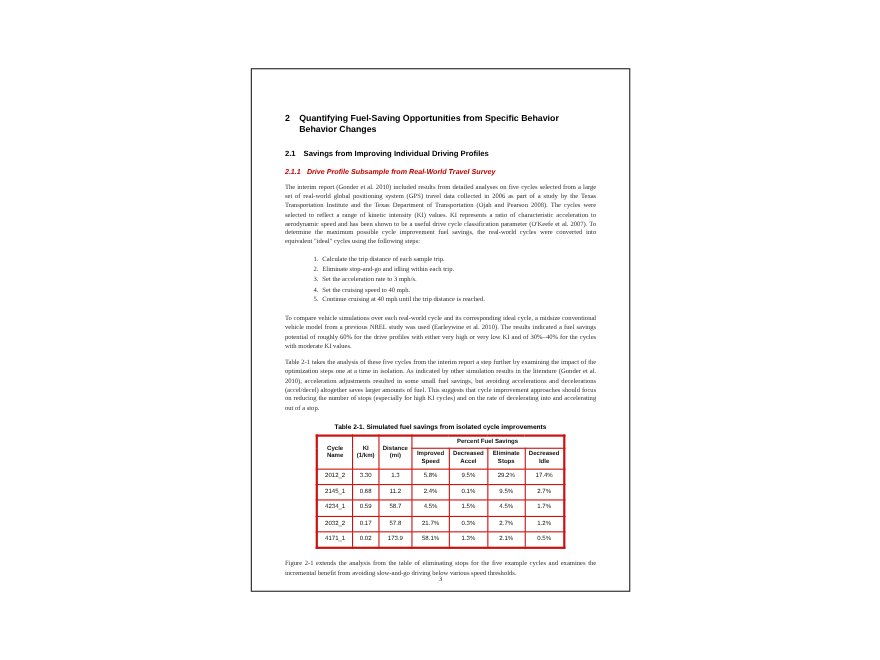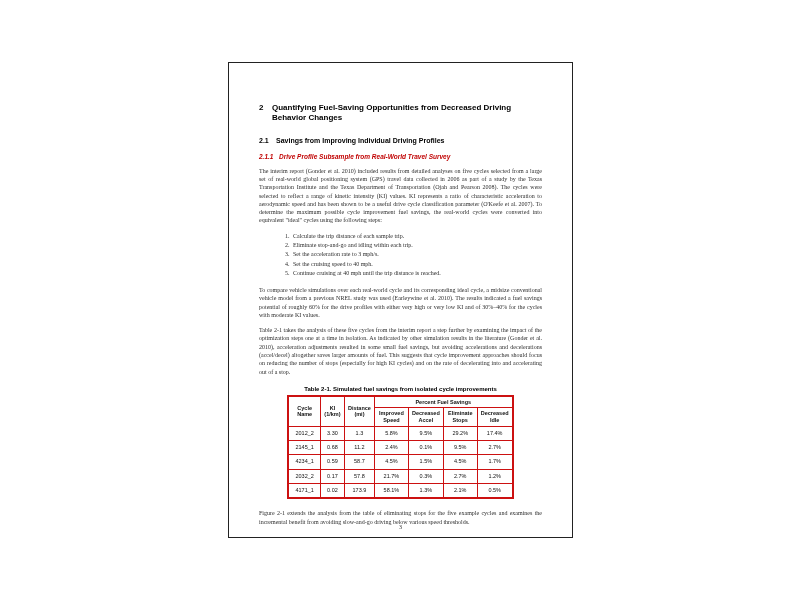--- a/index.html
+++ b/index.html
@@ -110,21 +110,21 @@
   }
 </style>
 </head>
 <body>
 
 <div class="canvas">
   <div class="page">
 
     <div class="h1">
       <span class="num">2</span>
-      <span>Quantifying Fuel-Saving Opportunities from Decreased Driving Behavior Changes</span>
+      <span>Quantifying Fuel-Saving Opportunities from Specific Behavior Behavior Changes</span>
     </div>
 
     <div class="h2">
       <span class="num">2.1</span>
       <span>Savings from Improving Individual Driving Profiles</span>
     </div>
 
     <div class="h3">
       <span class="num">2.1.1</span>
       <span>Drive Profile Subsample from Real-World Travel Survey</span>

